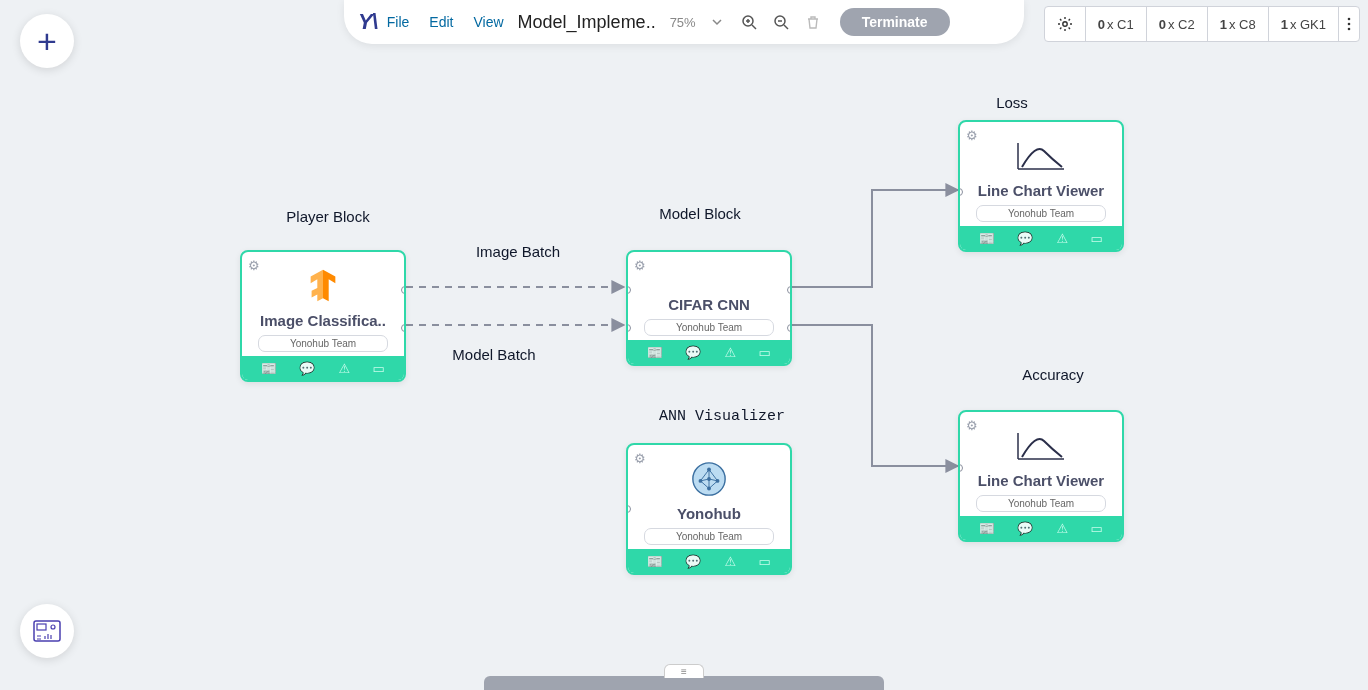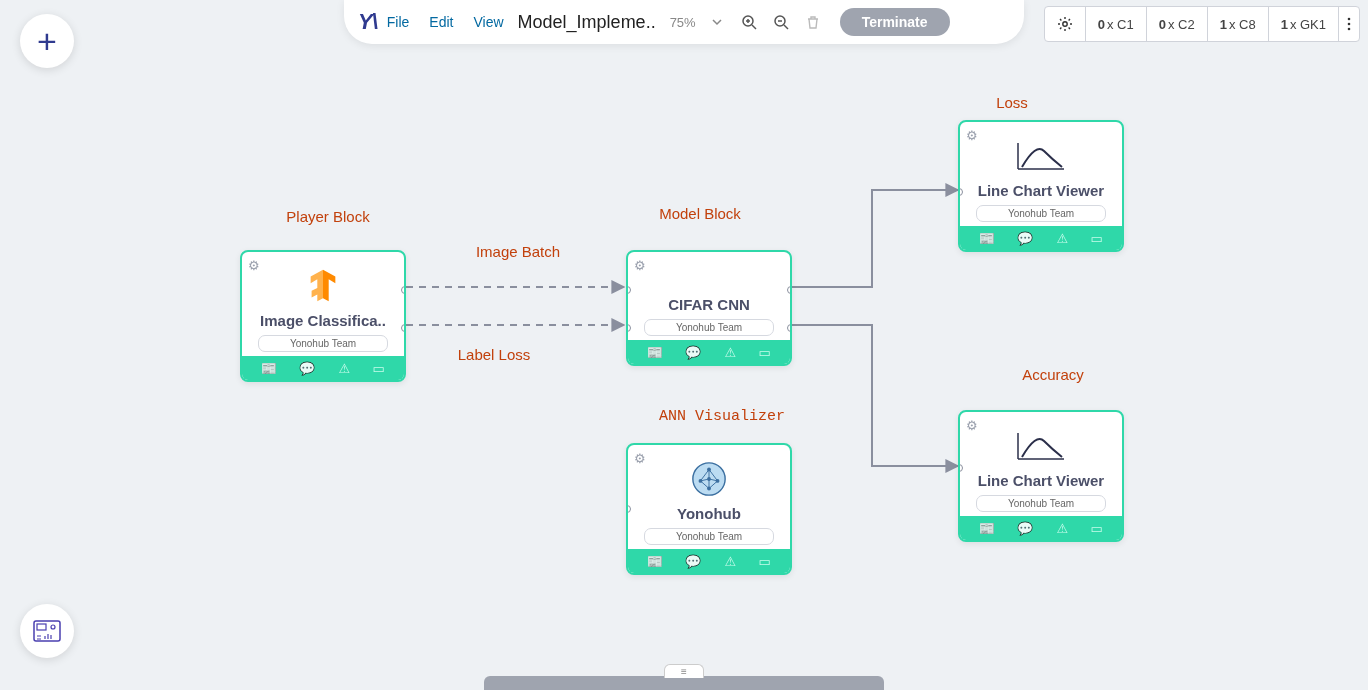--- a/index.html
+++ b/index.html
@@ -94,21 +94,21 @@
   .drawer-tab {
     position:absolute; top:-12px; width:40px; height:14px;
     background:#fff; border:1px solid #ccc; border-bottom:none;
     border-radius:6px 6px 0 0; display:flex; align-items:center; justify-content:center;
     font-size:10px; color:#888;
   }
   
   .canvas { position:absolute; inset:0; }
   svg.wires { position:absolute; inset:0; width:100%; height:100%; pointer-events:none; }
   .label {
-    position:absolute; font-size:15px; color:#c2410c; text-align:center;
+    position:absolute; font-size:15px; color:#0f172a; text-align:center;
     transform:translateX(-50%);
   }
   
   .node {
     position:absolute; width:166px;
     background:#fff; border:2px solid var(--node-border);
     border-radius:8px; overflow:hidden;
     box-shadow:0 2px 6px rgba(0,0,0,0.08);
   }
   .node .gear {
@@ -241,21 +241,21 @@
     <line x1="406" y1="325" x2="624" y2="325" stroke="#8a8f9e" stroke-width="2" stroke-dasharray="7 6" marker-end="url(#arrow)"></line>
 
     <path d="M792 287 L872 287 L872 190 L958 190" fill="none" stroke="#8a8f9e" stroke-width="2" marker-end="url(#arrow)"></path>
 
     <path d="M792 325 L872 325 L872 466 L958 466" fill="none" stroke="#8a8f9e" stroke-width="2" marker-end="url(#arrow)"></path>
   </svg>
 
   <div class="label" style="left:316px; top:208px;margin-left:12px;">Player Block</div>
   <div class="label" style="left:700px; top:205px;">Model Block</div>
   <div class="label" style="left:518px; top:243px;">Image Batch</div>
-  <div class="label" style="left:494px; top:346px;">Label Loss</div>
+  <div class="label" style="left:494px; top:346px;">Model Batch</div>
   <div class="label" style="left:722px; top:408px;font-family:Liberation Mono, monospace;">ANN Visualizer</div>
   <div class="label" style="left:1012px; top:94px;">Loss</div>
   <div class="label" style="left:1053px; top:366px;">Accuracy</div>
 
   <div class="node" style="left:240px; top:250px;">
     <span class="gear">⚙</span>
     <div class="body">
       <div class="icon-area">
         <svg width="38" height="38" viewBox="0 0 40 40">
             <path d="M20 3 L33 10 L33 17 L26 13 L26 36 L20 33 L20 3" fill="#ff8a00"></path>

